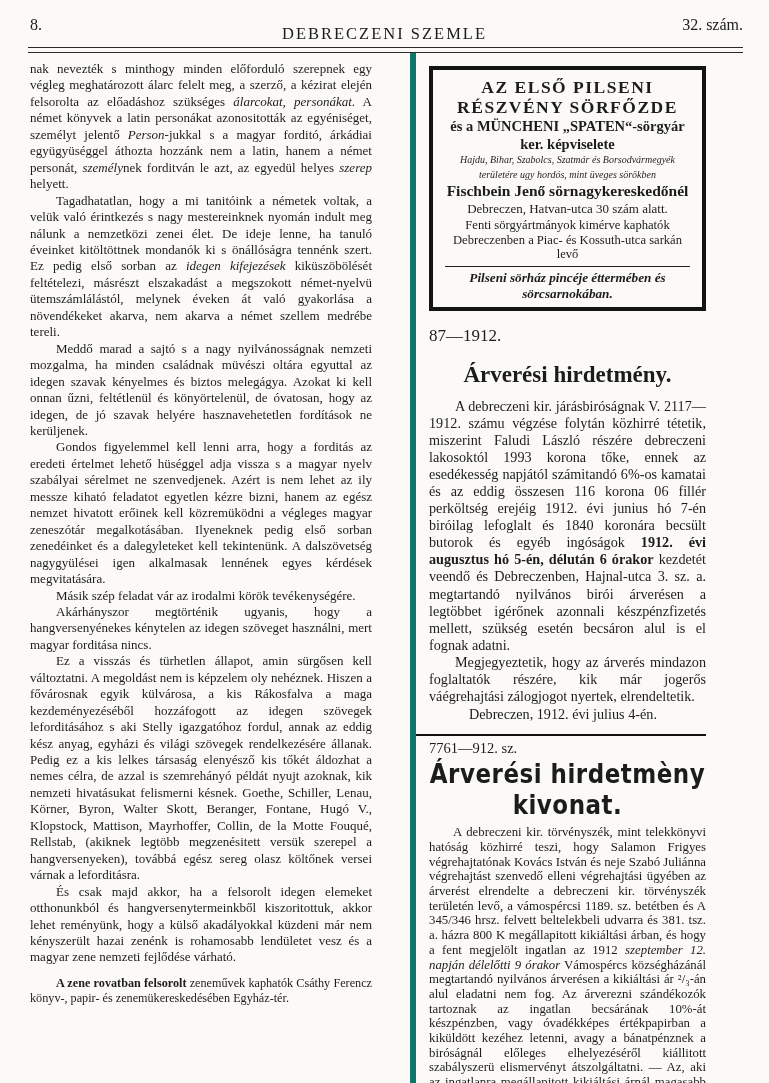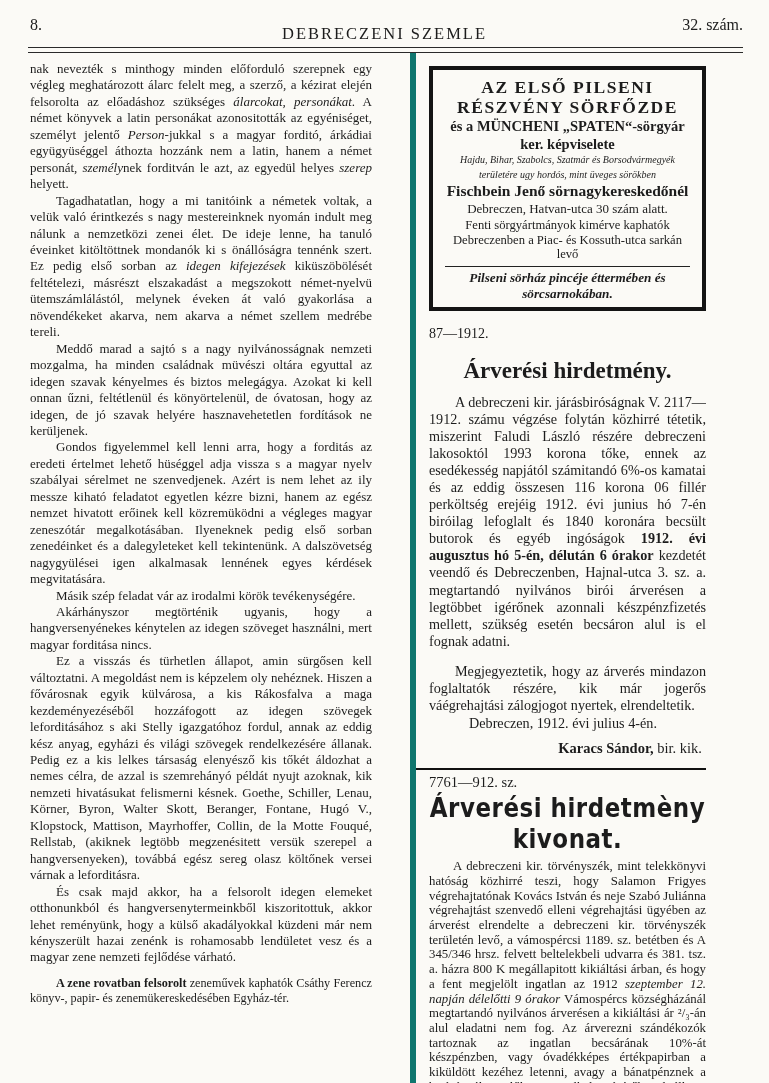--- a/index.html
+++ b/index.html
@@ -28,24 +28,24 @@
   .ad-box{border:4px solid #141414;margin-top:5px;padding:7px 8px 5px;text-align:center;}
   .ad-l1{font-weight:bold;font-size:17.5px;letter-spacing:1.5px;line-height:20px;}
   .ad-l2{font-weight:bold;font-size:14.5px;line-height:18px;}
   .ad-l3{font-size:10px;line-height:14.5px;margin-top:0;font-style:italic;}
   .ad-l4{font-weight:bold;font-size:15.5px;line-height:18px;}
   .ad-l5{font-size:13px;line-height:15px;margin-top:1px;}
   .ad-l6{font-size:12.6px;line-height:14.5px;margin-top:2px;}
   .ad-rule{border-top:1px solid #222;margin:4px 4px 3px;}
   .ad-l7{font-weight:bold;font-size:13.2px;line-height:16px;font-style:italic;}
   
-  .ref{font-size:14px;margin:15px 0 16px;}
+  .ref{font-size:17px;margin:15px 0 16px;}
   .n1-title{font-size:23px;font-weight:bold;text-align:center;margin:3px 0 10px;font-family:"Liberation Serif",serif;}
   .n1-body p{margin:0;text-align:justify;text-indent:26px;font-size:14.2px;line-height:17.1px;}
-  .n1-body p + p{margin-top:13px;}
+  .n1-body p + p{margin-top:0;}
   .dateline1{font-size:14.2px;line-height:17px;text-indent:40px;margin-top:1px;}
   .sig1{text-align:right;font-size:14.5px;margin-top:8px;padding-right:4px;}
   .hr-thick{border-top:2.5px solid #111;margin:11px 0 4px -13px;}
   .ref2{font-size:14.5px;margin:2px 0 0;}
   .n2-title{font-family:"DejaVu Sans","Liberation Sans",sans-serif;font-weight:bold;font-size:23px;text-align:center;
             margin:6px 0 10px;transform:scaleY(1.18);letter-spacing:0.5px;}
   .n2-body p{margin:0;text-align:justify;text-indent:24px;font-size:12.8px;line-height:14.7px;}
   .dateline2{font-size:13.6px;line-height:16px;text-indent:40px;margin-top:2px;}
   .sig-row{display:flex;justify-content:space-between;padding:8px 34px 0 22px;}
   .sig{}
@@ -96,23 +96,20 @@
       </div>
 
       <div class="notice">
         <div class="ref">87—1912.</div>
         <div class="n1-title">Árverési hirdetmény.</div>
         <div class="n1-body">
             <p><span>A debreczeni kir. járásbiróságnak V. 2117—1912. számu végzése folytán közhirré tétetik, miszerint Faludi László részére debreczeni lakosoktól 1993 korona tőke, ennek az esedékesség napjától számitandó 6%-os kamatai és az eddig összesen 116 korona 06 fillér perköltség erejéig 1912. évi junius hó 7-én biróilag lefoglalt és 1840 koronára becsült butorok és egyéb ingóságok </span><span class="bd">1912. évi augusztus hó 5-én, délután 6 órakor</span><span> kezdetét veendő és Debreczenben, Hajnal-utca 3. sz. a. megtartandó nyilvános birói árverésen a legtöbbet igérőnek azonnali készpénzfizetés mellett, szükség esetén becsáron alul is el fognak adatni.</span></p>
             <p><span>Megjegyeztetik, hogy az árverés mindazon foglaltatók részére, kik már jogerős váégrehajtási zálogjogot nyertek, elrendeltetik.</span></p>
           </div>
         <div class="dateline1">Debreczen, 1912. évi julius 4-én.</div>
-        <div class="sig1">
-          <span class="bd">Karacs Sándor,</span><span> bir. kik.</span>
-        </div>
       </div>
 
       <div class="hr-thick"></div>
 
       <div class="notice">
         <div class="ref2">7761—912. sz.</div>
         <div class="n2-title">Árverési hirdetmèny kivonat.</div>
         <div class="n2-body">
             <p><span>A debreczeni kir. törvényszék, mint telekkönyvi hatóság közhirré teszi, hogy Salamon Frigyes végrehajtatónak Kovács István és neje Szabó Juliánna végrehajtást szenvedő elleni végrehajtási ügyében az árverést elrendelte a debreczeni kir. törvényszék területén levő, a vámospércsi 1189. sz. betétben és A 345/346 hrsz. felvett beltelekbeli udvarra és 381. tsz. a. házra 800 K megállapitott kikiáltási árban, és hogy a fent megjelölt ingatlan az 1912 </span><span class="it">szeptember 12. napján délelőtti 9 órakor</span><span> Vámospércs községházánál megtartandó nyilvános árverésen a kikiáltási ár ²/₃-án alul eladatni nem fog. Az árverezni szándékozók tartoznak az ingatlan becsárának 10%-át készpénzben, vagy óvadékképes értékpapirban a kiküldött kezéhez letenni, avagy a bánatpénznek a biróságnál előleges elhelyezéséről kiállitott szabályszerü elismervényt átszolgáltatni. — Az, aki az ingatlanra megállapitott kikiáltási árnál magasabb igéretet tett, ha többet igérni senki sem akar, köteles nyomban a bánatpénzt az általa igért ár 10%-ig kiegésziteni, különben igérete figyelmen kivül marad és a nyomban folytatandó árverésen rész nem vehet.</span></p>
           </div>

